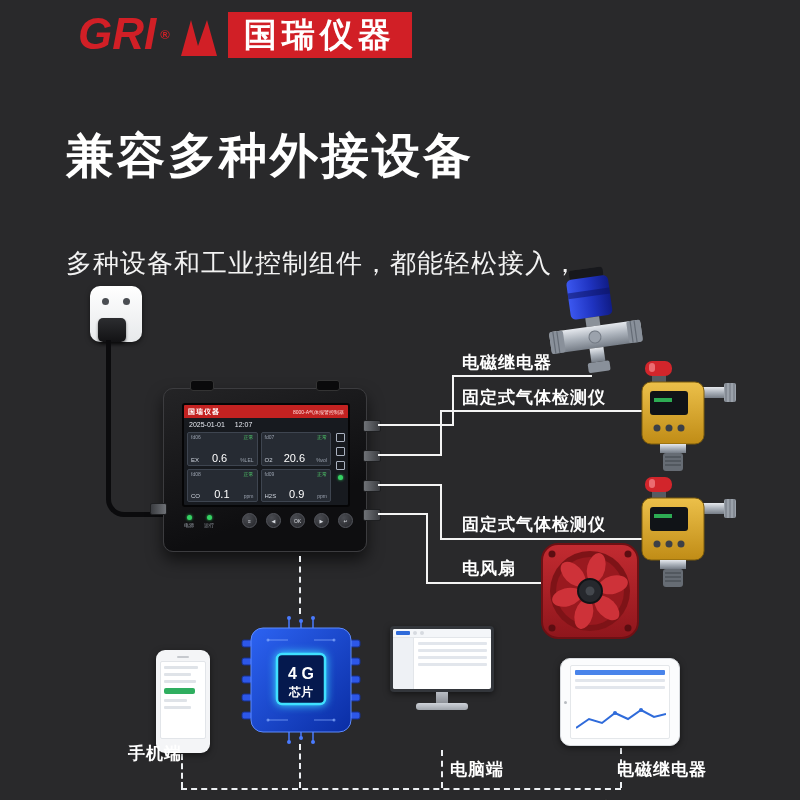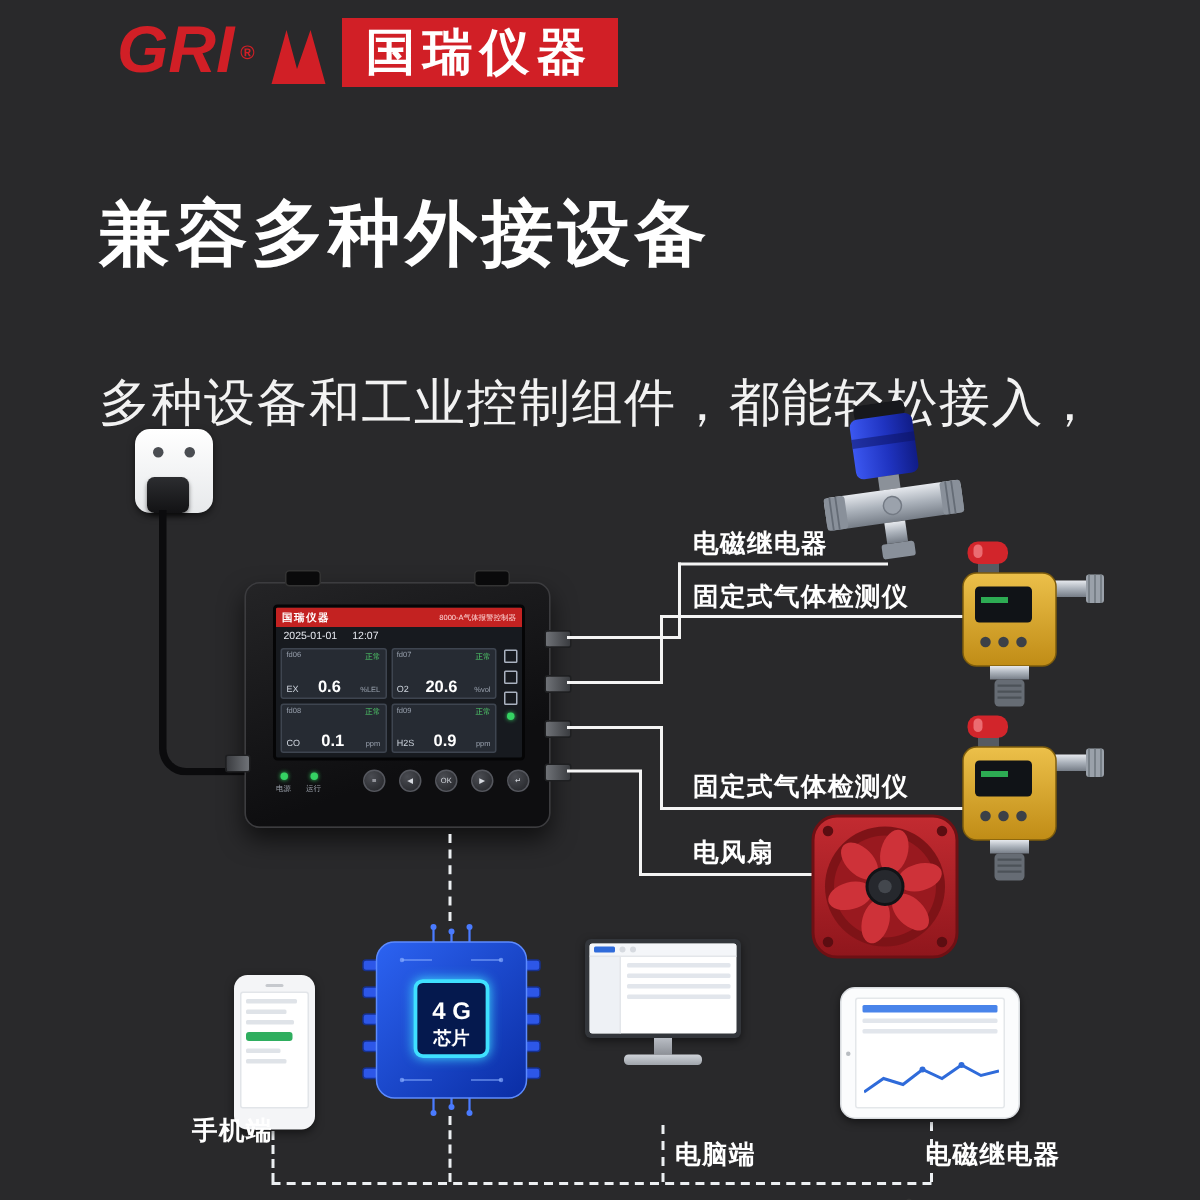--- a/index.html
+++ b/index.html
@@ -13,21 +13,21 @@
   .logo-gri{font-size:44px;font-weight:800;font-style:italic;color:#d11f26;line-height:48px;}
   .logo-reg{font-size:13px;color:#d11f26;font-weight:700;font-style:normal;position:relative;top:-16px;}
   .logo-flame{width:44px;height:42px;margin:0 3px;}
   .logo-box{background:#d11f26;height:46px;display:flex;align-items:center;padding:0 16px;}
   .logo-company{font-size:33px;font-weight:700;color:#fff;letter-spacing:5px;white-space:nowrap;}
 
   
   .h1{position:absolute;left:66px;top:62px;font-size:42px;font-weight:800;letter-spacing:3px;}
   .h2{position:absolute;left:66px;top:124px;font-size:48px;font-weight:800;letter-spacing:3px;}
   .desc1{position:absolute;left:66px;top:200px;font-size:26px;color:#f2f2f2;letter-spacing:1px;}
-  .desc2{position:absolute;left:66px;top:246px;font-size:34px;color:#f2f2f2;letter-spacing:1px;}
+  .desc2{position:absolute;left:66px;top:246px;font-size:26px;color:#f2f2f2;letter-spacing:1px;}
 
   
   .socket{position:absolute;left:90px;top:286px;width:52px;height:56px;background:linear-gradient(#ffffff,#e7e9eb);
           border-radius:10px;box-shadow:0 2px 5px rgba(0,0,0,.55);}
   .hole{position:absolute;width:7px;height:7px;border-radius:50%;background:#4a4d52;top:12px;}
   .hole.l{left:12px;} .hole.r{right:12px;}
   .plug{position:absolute;left:98px;top:318px;width:28px;height:24px;border-radius:5px;
         background:linear-gradient(#2c2d30,#121214);box-shadow:0 2px 3px rgba(0,0,0,.5);}
   .cable{position:absolute;left:106px;top:340px;width:62px;height:172px;
          border-left:5px solid #0b0b0d;border-bottom:5px solid #0b0b0d;border-bottom-left-radius:18px;}
@@ -51,21 +51,21 @@
   .scr-model{font-size:5px;color:#ffdcdc;}
   .scr-date{height:12px;display:flex;align-items:center;gap:10px;padding-left:5px;font-size:7px;color:#e8ebf2;}
   .cards{position:absolute;left:3px;top:27px;right:17px;bottom:3px;display:grid;
          grid-template-columns:1fr 1fr;grid-template-rows:1fr 1fr;gap:3px;}
   .card{background:#262b33;border:1px solid #3e4550;border-radius:2px;padding:1px 3px;
         display:flex;flex-direction:column;justify-content:space-between;}
   .card-top{display:flex;justify-content:space-between;font-size:5px;color:#98a0ad;}
   .card-top .st{color:#52d66e;}
   .card-mid{display:flex;align-items:flex-end;justify-content:space-between;padding-bottom:1px;}
   .card-gas{font-size:6px;color:#cfd5de;}
-  .card-val{font-size:11px;font-weight:700;color:#fff;line-height:10px;}
+  .card-val{font-size:11px;font-weight:400;color:#fff;line-height:10px;}
   .card-unit{font-size:5px;color:#98a0ad;}
   .scr-side{position:absolute;right:2px;top:28px;width:12px;display:flex;flex-direction:column;align-items:center;gap:5px;}
   .side-ic{width:7px;height:7px;border:1px solid #aab2c0;border-radius:1px;}
   .side-dot{width:5px;height:5px;border-radius:50%;background:#35d263;box-shadow:0 0 3px #35d263;}
 
   .led-group{position:absolute;left:20px;top:126px;display:flex;gap:10px;}
   .led{display:flex;flex-direction:column;align-items:center;gap:2px;}
   .led-dot{width:5px;height:5px;border-radius:50%;background:#35d263;box-shadow:0 0 3px #35d263;}
   .led-lbl{font-size:5px;color:#9aa0aa;}
   .btns{position:absolute;left:78px;top:124px;display:flex;gap:9px;}

